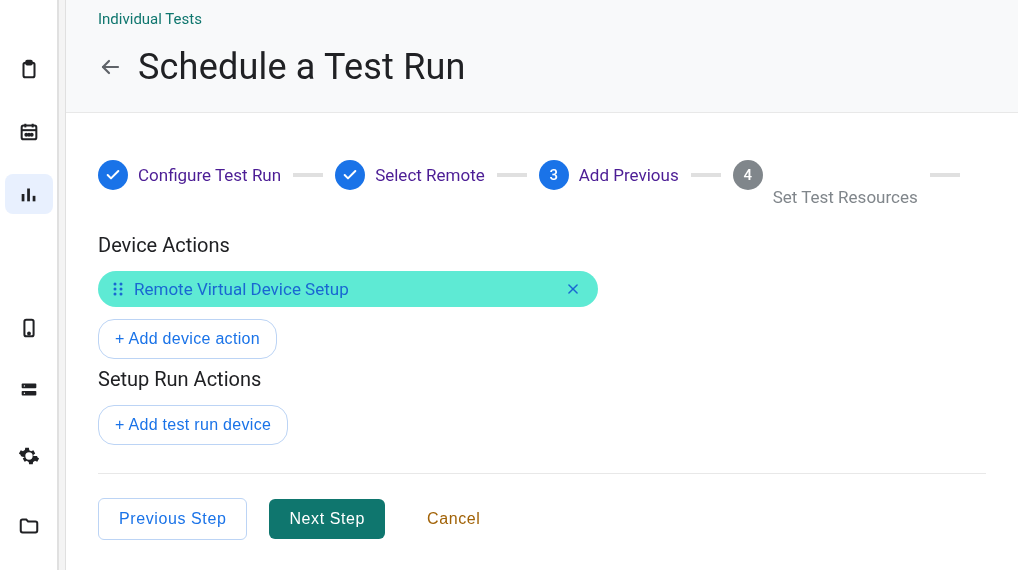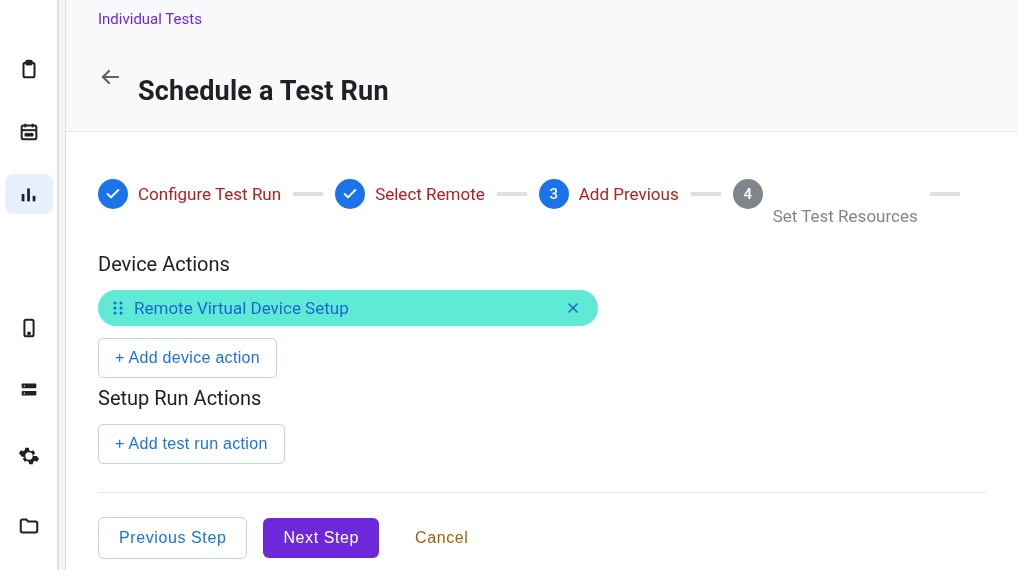--- a/index.html
+++ b/index.html
@@ -59,40 +59,39 @@
       display: flex;
       flex-direction: column;
     }
     .header {
       background: #f8f9fa;
       padding: 10px 32px 24px;
       border-bottom: 1px solid #e8e8e8;
     }
     .breadcrumb-text {
       font-size: 15px;
-      color: #6d28d9;
+      color: #0f766e;
       margin-bottom: 18px;
     }
     .title-row {
       display: flex;
       align-items: center;
       gap: 16px;
     }
     .back-arrow {
       cursor: pointer;
       color: #5f6368;
       display: flex;
       align-items: center;
     }
     .page-title {
-      font-size: 27px;
-      font-weight: 700;
+      font-size: 36px;
+      font-weight: 400;
       color: #202124;
       letter-spacing: 0.2px;
-      margin-top: 29px;
     }
     .stepper {
       display: flex;
       align-items: center;
       padding: 30px 32px 0;
       gap: 4px;
     }
     .step {
       display: flex;
       align-items: center;
@@ -107,21 +106,21 @@
       justify-content: center;
       color: #fff;
       font-size: 15px;
       font-weight: 500;
     }
     .step-circle.completed { background: #1a73e8; }
     .step-circle.active { background: #1a73e8; }
     .step-circle.pending { background: #80868b; }
     .step-label {
       font-size: 17px;
-      color: #b91c1c;
+      color: #4c1d95;
     }
     .step-label.pending { color: #80868b; margin-top: 44px; }
     .step-connector {
       width: 30px;
       height: 4px;
       background: #e0e0e0;
       margin: 0 8px;
     }
     .main {
       padding: 18px 32px;
@@ -159,52 +158,52 @@
       cursor: pointer;
       display: flex;
       padding: 0 4px;
     }
     .add-btn {
       display: inline-flex;
       align-items: center;
       border: 1px solid #bcd4f5;
       background: #fff;
       color: #1a73e8;
-      border-radius: 5px;
+      border-radius: 16px;
       padding: 10px 16px;
       font-size: 16px;
       cursor: pointer;
       letter-spacing: 0.3px;
     }
     .hr {
       border: none;
       border-top: 1px solid #e8e8e8;
       margin-top: 28px;
       margin-bottom: 24px;
     }
     .footer-buttons {
       display: flex;
       align-items: center;
-      gap: 16px;
+      gap: 22px;
     }
     .btn {
       padding: 11px 20px;
       font-size: 16px;
       border-radius: 6px;
       cursor: pointer;
       letter-spacing: 0.6px;
       border: none;
     }
     .btn-outline {
       background: #fff;
       border: 1px solid #bcd4f5;
       color: #1a73e8;
     }
     .btn-primary {
-      background: #6d28d9;
+      background: #0f766e;
       color: #fff;
     }
     .btn-text {
       background: transparent;
       color: #a16207;
     }
     svg { display: block; }
   </style>
 </head>
 <body>
@@ -347,21 +346,21 @@
               <line x1="19" y1="5" x2="5" y2="19"></line>
             </svg>
         </span>
       </div>
       <div>
         <button class="add-btn">+ Add device action</button>
       </div>
 
       <h2 class="section-title">Setup Run Actions</h2>
       <div>
-        <button class="add-btn">+ Add test run action</button>
+        <button class="add-btn">+ Add test run device</button>
       </div>
 
       <hr class="hr">
 
       <div class="footer-buttons">
         <button class="btn btn-outline">Previous Step</button>
         <button class="btn btn-primary">Next Step</button>
         <button class="btn btn-text">Cancel</button>
       </div>
     </div>

